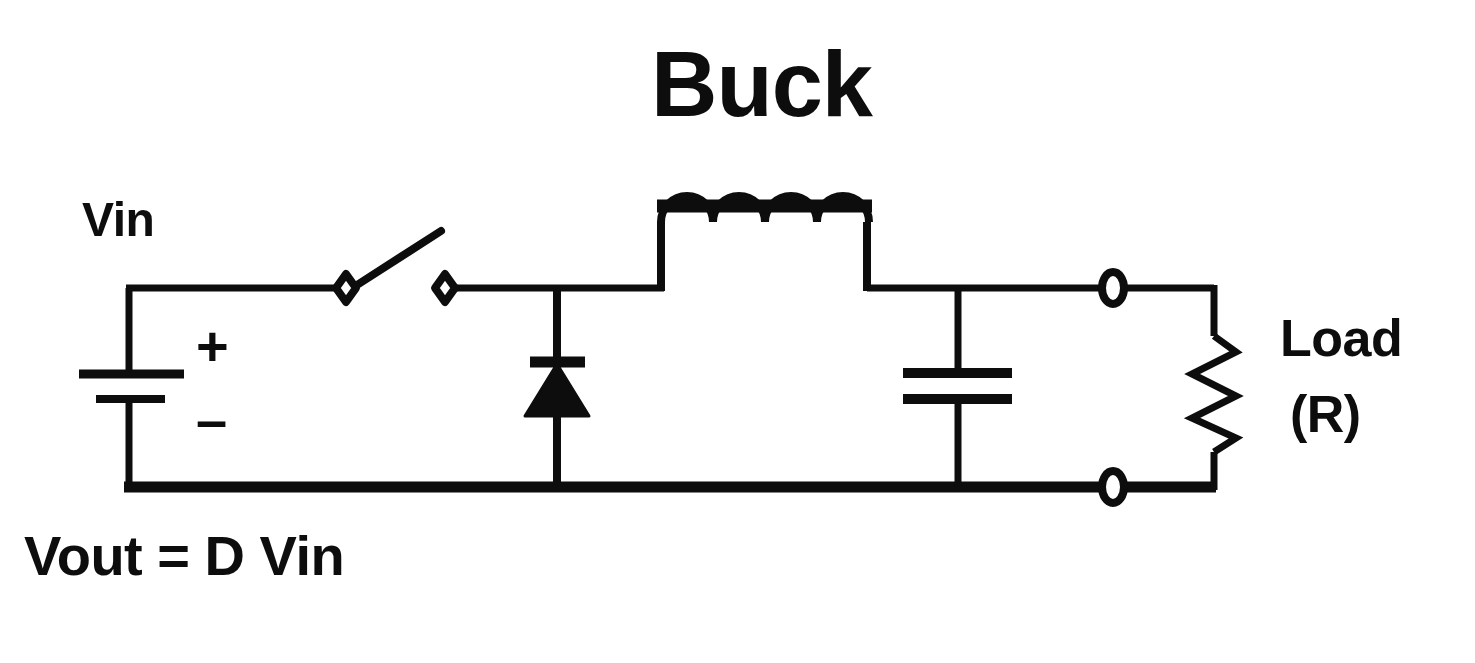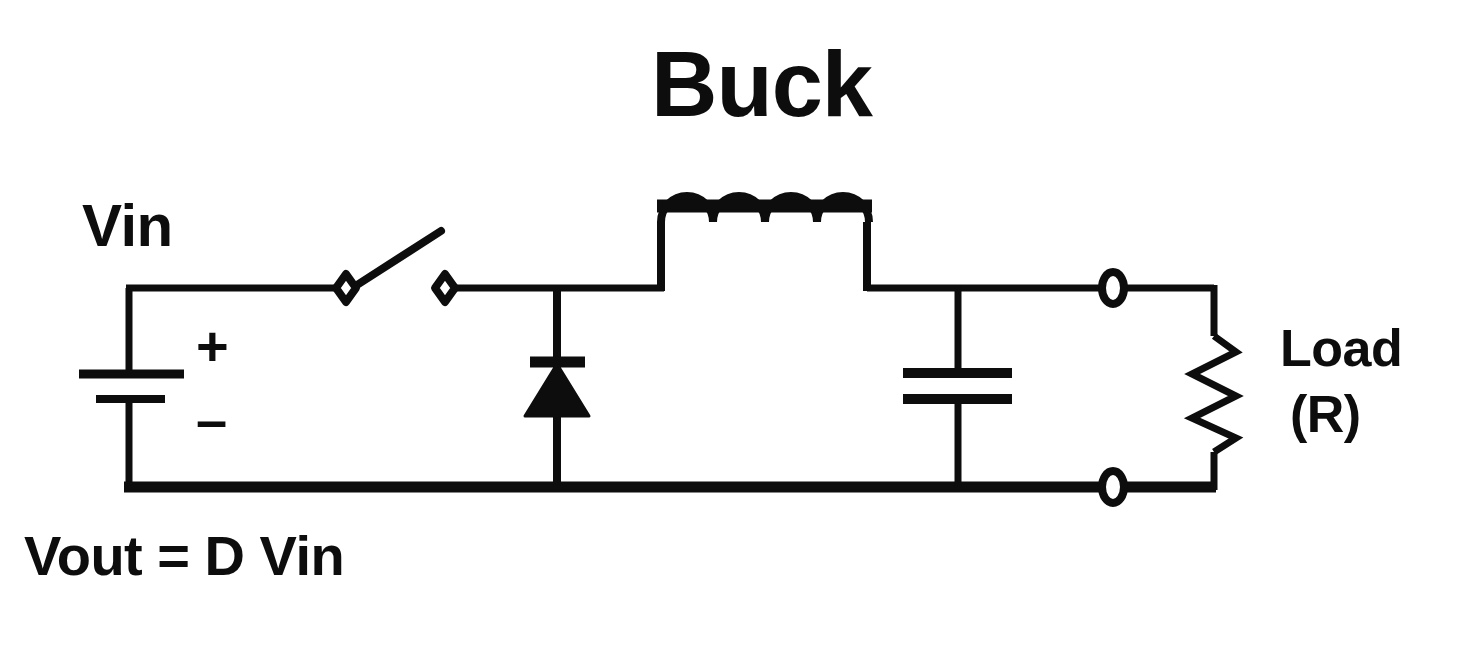--- a/index.html
+++ b/index.html
@@ -37,23 +37,23 @@
   }
   #title-text {
     left: 0;
     top: 38px;
     width: 1475px;
     text-align: center;
     font-size: 92px;
     font-weight: bold;
     letter-spacing: -1px;
   }
-  #vin-label     { left: 58px;  top: 196px; font-size: 60px; text-align: center; }
+  #vin-label     { left: 58px;  top: 196px; font-size: 48px; text-align: center; }
   #vout-label    { left: 1118px; top: 196px; font-size: 52px; }
-  #load-label    { left: 1256px; top: 322px; font-size: 52px; text-align: right; }
+  #load-label    { left: 1256px; top: 312px; font-size: 52px; text-align: right; }
   #loadr-label   { left: 1266px; top: 388px; font-size: 52px; }
   #plus-label    { left: 172px; top: 318px; font-size: 56px; }
   #minus-label   { left: 172px; top: 392px; font-size: 56px; }
   #formula-text  { left: 0;     top: 528px; width: 1475px; font-size: 56px; }
 </style>
 </head>
 <body>
 
 <div id="canvas">
 

